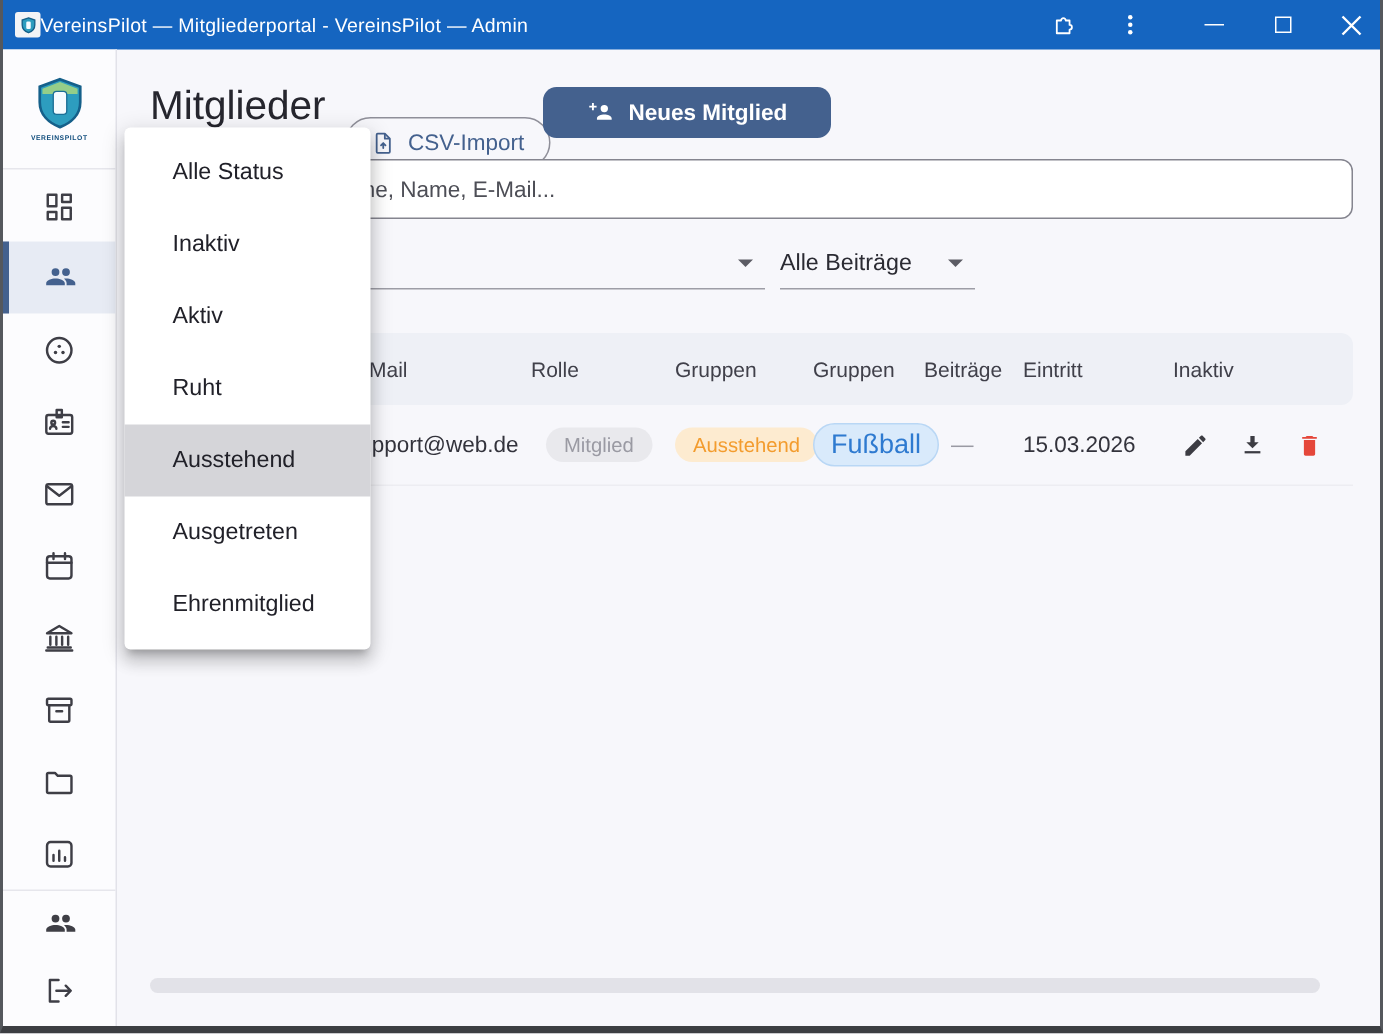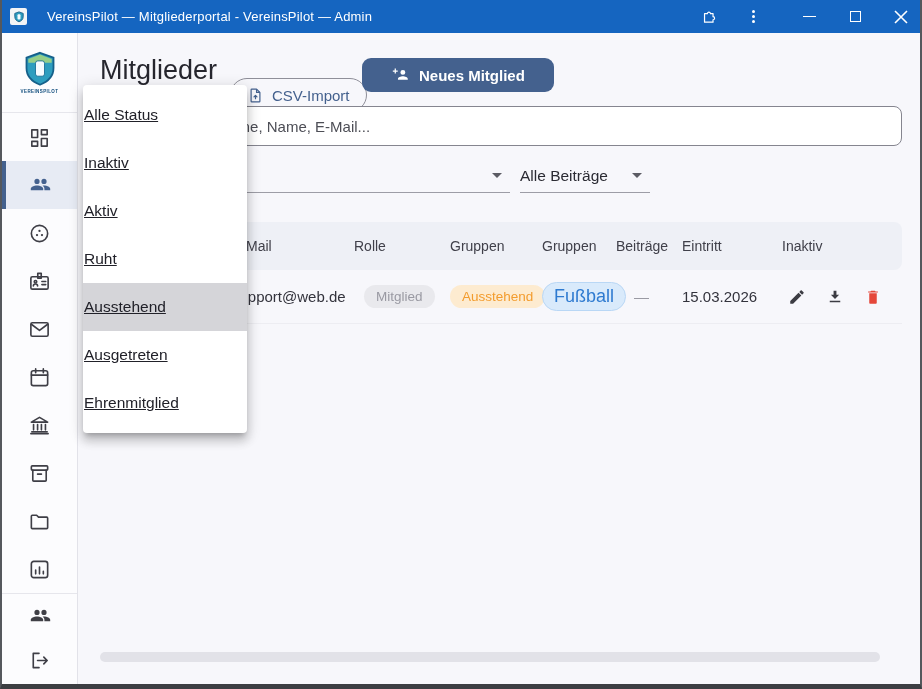--- a/index.html
+++ b/index.html
@@ -7,21 +7,21 @@
   .window{
     position:relative; width:922px; height:689px; overflow:hidden;
     background:#f7f7fb;
     border-left:2px solid #55585d; border-right:2px solid #55585d; border-bottom:5px solid #3c3e42;
   }
   
   .titlebar{ position:absolute; left:0; top:0; right:0; height:33px; background:#1565c0;
     display:flex; align-items:center; color:#fff; }
   .tb-appicon{ width:17px; height:17px; background:#f3f4f6; border-radius:2px; margin-left:8px;
     display:flex; align-items:center; justify-content:center; }
-  .tb-title{ margin-left:20px; font-size:13px; letter-spacing:.2px; }
+  .tb-title{ margin-left:0; font-size:13px; letter-spacing:.2px; }
   .tb-right{ margin-left:auto; display:flex; align-items:center; height:100%; }
   .tb-btn{ width:30px; height:100%; display:flex; align-items:center; justify-content:center; cursor:pointer; }
   .tb-ext{ margin-right:14px; } .tb-kebab{ margin-right:26px; }
   .tb-min{ margin-right:16px; } .tb-max{ margin-right:16px; } .tb-close{ margin-right:4px; }
   .glyph-line{ width:13px; height:0; border-top:1.6px solid #fff; }
   .glyph-square{ width:11px; height:11px; border:1.6px solid #fff; }
   .kebab-dot{ width:3px; height:3px; border-radius:50%; background:#fff; margin:1.6px 0; }
   
   .sidebar{ position:absolute; left:0; top:33px; bottom:0; width:76px; background:#fcfcfe;
     border-right:1px solid #e2e2e9; }
@@ -65,22 +65,22 @@
   .cell-dash{ color:#9a9aa3; padding-left:18px; }
   .actions{ display:flex; gap:20px; align-items:center; padding-left:6px; }
   .action-btn{ background:none; border:none; cursor:pointer; padding:0; display:flex; }
   
   .hscroll{ position:absolute; left:21px; top:619px; width:780px; height:10px;
     background:#e2e2e8; border-radius:5px; cursor:pointer; }
   
   .menu{ position:absolute; left:81px; top:85px; width:164px; background:#fff; border-radius:4px;
     padding:6px 0; list-style:none; z-index:50;
     box-shadow:0 5px 5px -3px rgba(0,0,0,.2), 0 8px 10px 1px rgba(0,0,0,.14), 0 3px 14px 2px rgba(0,0,0,.12); }
-  .menu li{ height:48px; display:flex; align-items:center; padding-left:1px;
-    font-size:15.5px; color:#212129; cursor:pointer;text-decoration:underline; }
+  .menu li{ height:48px; display:flex; align-items:center; padding-left:32px;
+    font-size:15.5px; color:#212129; cursor:pointer; }
   .menu li.selected{ background:#d5d5d9; }
 </style>
 </head>
 <body>
 
 <div class="window">
 
   <div class="titlebar">
     <div class="tb-appicon">
       <svg width="12" height="12" viewBox="0 0 40 40">

